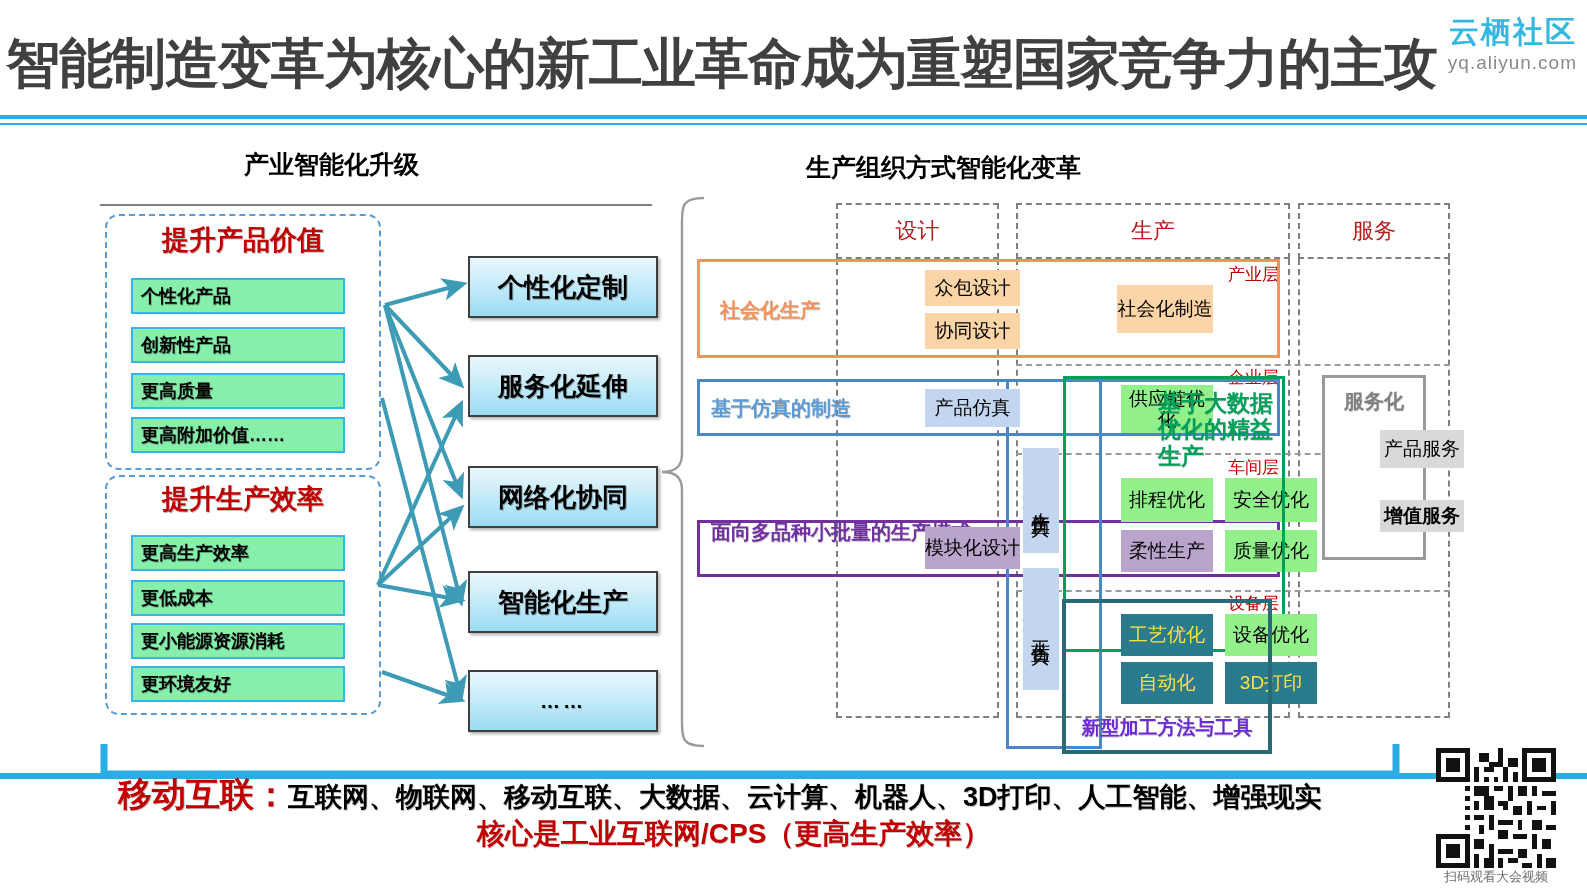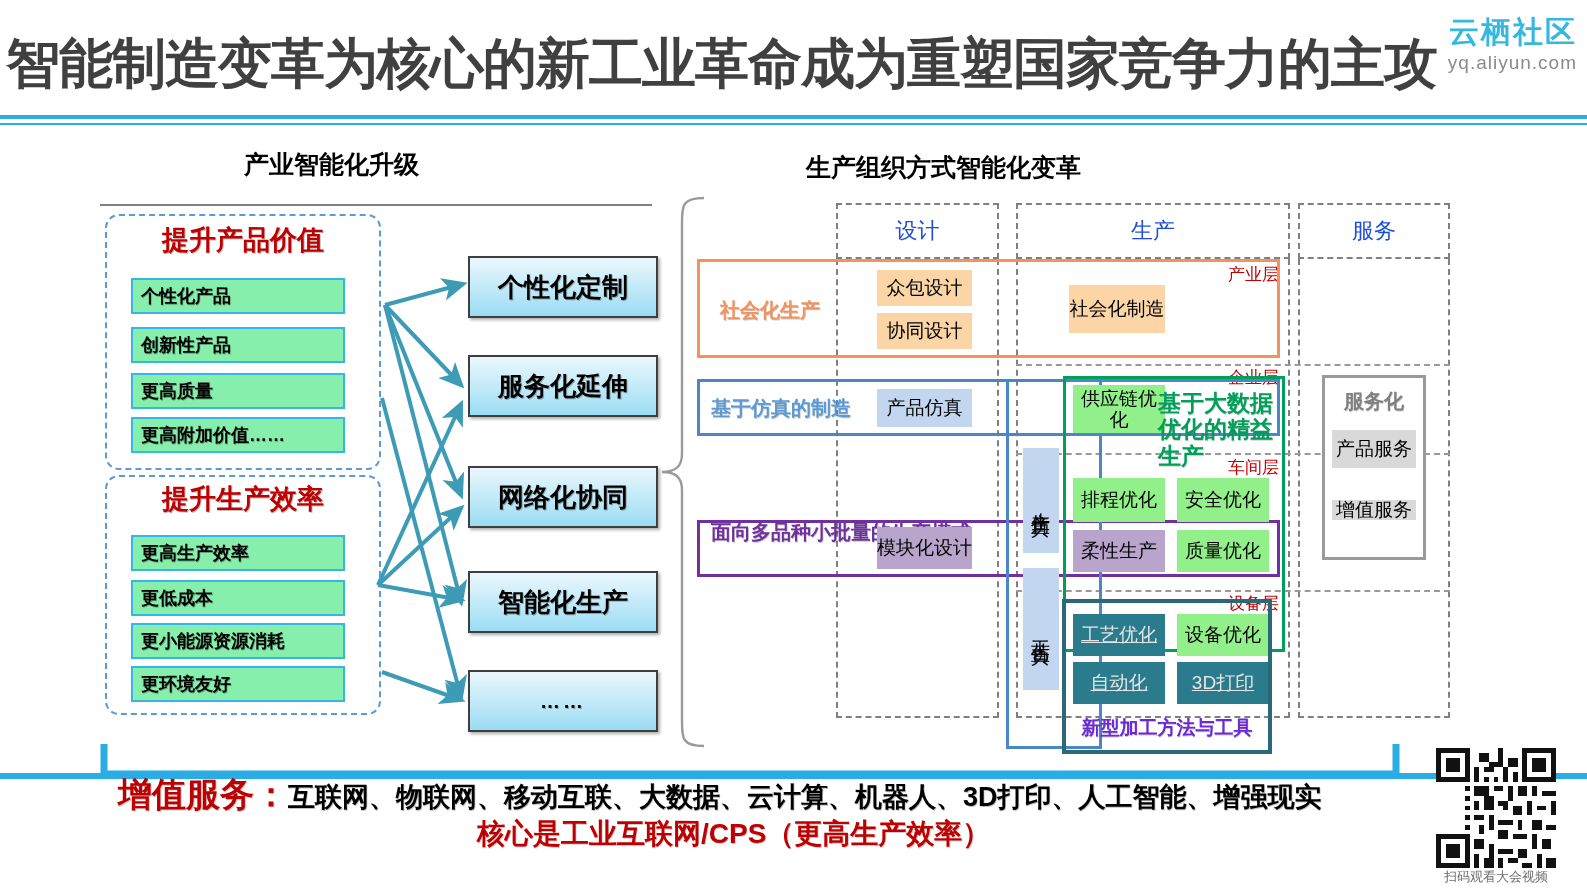--- a/index.html
+++ b/index.html
@@ -81,21 +81,21 @@
 
   
   #arrows{position:absolute;left:0;top:0;width:1587px;height:892px;pointer-events:none;}
 
   
   .col-head{
     position:absolute;border:2px dashed #808080;
     display:flex;align-items:center;justify-content:center;
     box-sizing:border-box;
   }
-  .col-head span{font-size:22px;color:#1d4ed8;}
+  .col-head span{font-size:22px;color:#b91c1c;}
   #colh-design {left:836px;top:203px;width:163px;height:56px;}
   #colh-produce{left:1016px;top:203px;width:274px;height:56px;}
   #colh-service{left:1298px;top:203px;width:152px;height:56px;}
 
   .col-body{position:absolute;border:2px dashed #808080;border-top:none;box-sizing:border-box;}
   #colb-design {left:836px;top:259px;width:163px;height:459px;}
   #colb-produce{left:1016px;top:259px;width:274px;height:459px;}
   #colb-service{left:1298px;top:259px;width:152px;height:459px;}
 
   .layer-sep{position:absolute;border-top:2px dashed #9a9a9a;}
@@ -114,29 +114,29 @@
     position:absolute;font-size:20px;font-weight:bold;white-space:nowrap;
     text-shadow:.7px .7px 0 rgba(0,0,0,.22);
   }
   #lbl-social{left:720px;top:297px;color:#f4925c;}
   #lbl-sim   {left:711px;top:395px;color:#5b9bd5;}
   #lbl-multi {left:711px;top:521px;color:#7030a0;line-height:1.1;text-align:center;width:120px;}
 
   
   .cell{
     position:absolute;display:flex;align-items:center;justify-content:center;
-    box-sizing:border-box;text-align:center;line-height:1.12;
+    box-sizing:border-box;text-align:center;line-height:1.12;margin-left:48px;
   }
   .cell span{font-size:19px;color:#000;}
   .cell.orange{background:#fbd5a6;}
   .cell.lblue {background:#c3d6ef;}
   .cell.purple{background:#b9a4cc;}
   .cell.green {background:#92f08a;}
   .cell.teal  {background:#2a7b8c;}
-  .cell.teal span{color:#e5e5e5;text-decoration:underline;}
+  .cell.teal span{color:#fde047;}
   .cell.gray  {background:#d9d9d9;}
 
   .vcell{
     position:absolute;background:#c3d6ef;box-sizing:border-box;
     display:flex;align-items:center;justify-content:center;
   }
   .vcell span{
     font-size:19px;color:#000;writing-mode:vertical-rl;text-orientation:upright;
     letter-spacing:2px;line-height:1;
   }
@@ -384,31 +384,31 @@
     </div>
 
   <div id="tools-outline"></div>
   <div id="tools-label">新型加工方法与工具</div>
 
   <div id="serv-box"></div>
   <div id="serv-title">服务化</div>
   <div class="cell gray" style="left:1332px;top:430px;width:84px;height:38px;">
       <span>产品服务</span>
     </div>
-  <div class="cell gray" style="left:1332px;top:500px;width:84px;height:20px;">
+  <div class="cell gray" style="left:1332px;top:500px;width:84px;height:32px;font-weight:bold;">
       <span>增值服务</span>
     </div>
 
   <svg id="foot-bracket" viewBox="0 0 1300 40">
     <path d="M4,4 L4,34 L1296,34 L1296,4" fill="none" stroke="#29ade4" stroke-width="7" stroke-linecap="butt" stroke-linejoin="miter"></path>
   </svg>
   <div id="foot-rule"></div>
 
   <div id="tech-line">
-    <span class="k">增值服务：</span><span class="c">互联网、物联网、移动互联、大数据、云计算、机器人、3D打印、人工智能、增强现实</span>
+    <span class="k">移动互联：</span><span class="c">互联网、物联网、移动互联、大数据、云计算、机器人、3D打印、人工智能、增强现实</span>
   </div>
   <div id="core-line">核心是工业互联网/CPS（更高生产效率）</div>
 
   <div id="qr-wrap">
     <svg id="qr" viewBox="0 0 25 25" shape-rendering="crispEdges">
       <rect width="25" height="25" fill="#fff"></rect>
       <g fill="#111">
 
         <rect x="0" y="0" width="7" height="1"></rect>
           <rect x="0" y="6" width="7" height="1"></rect>

